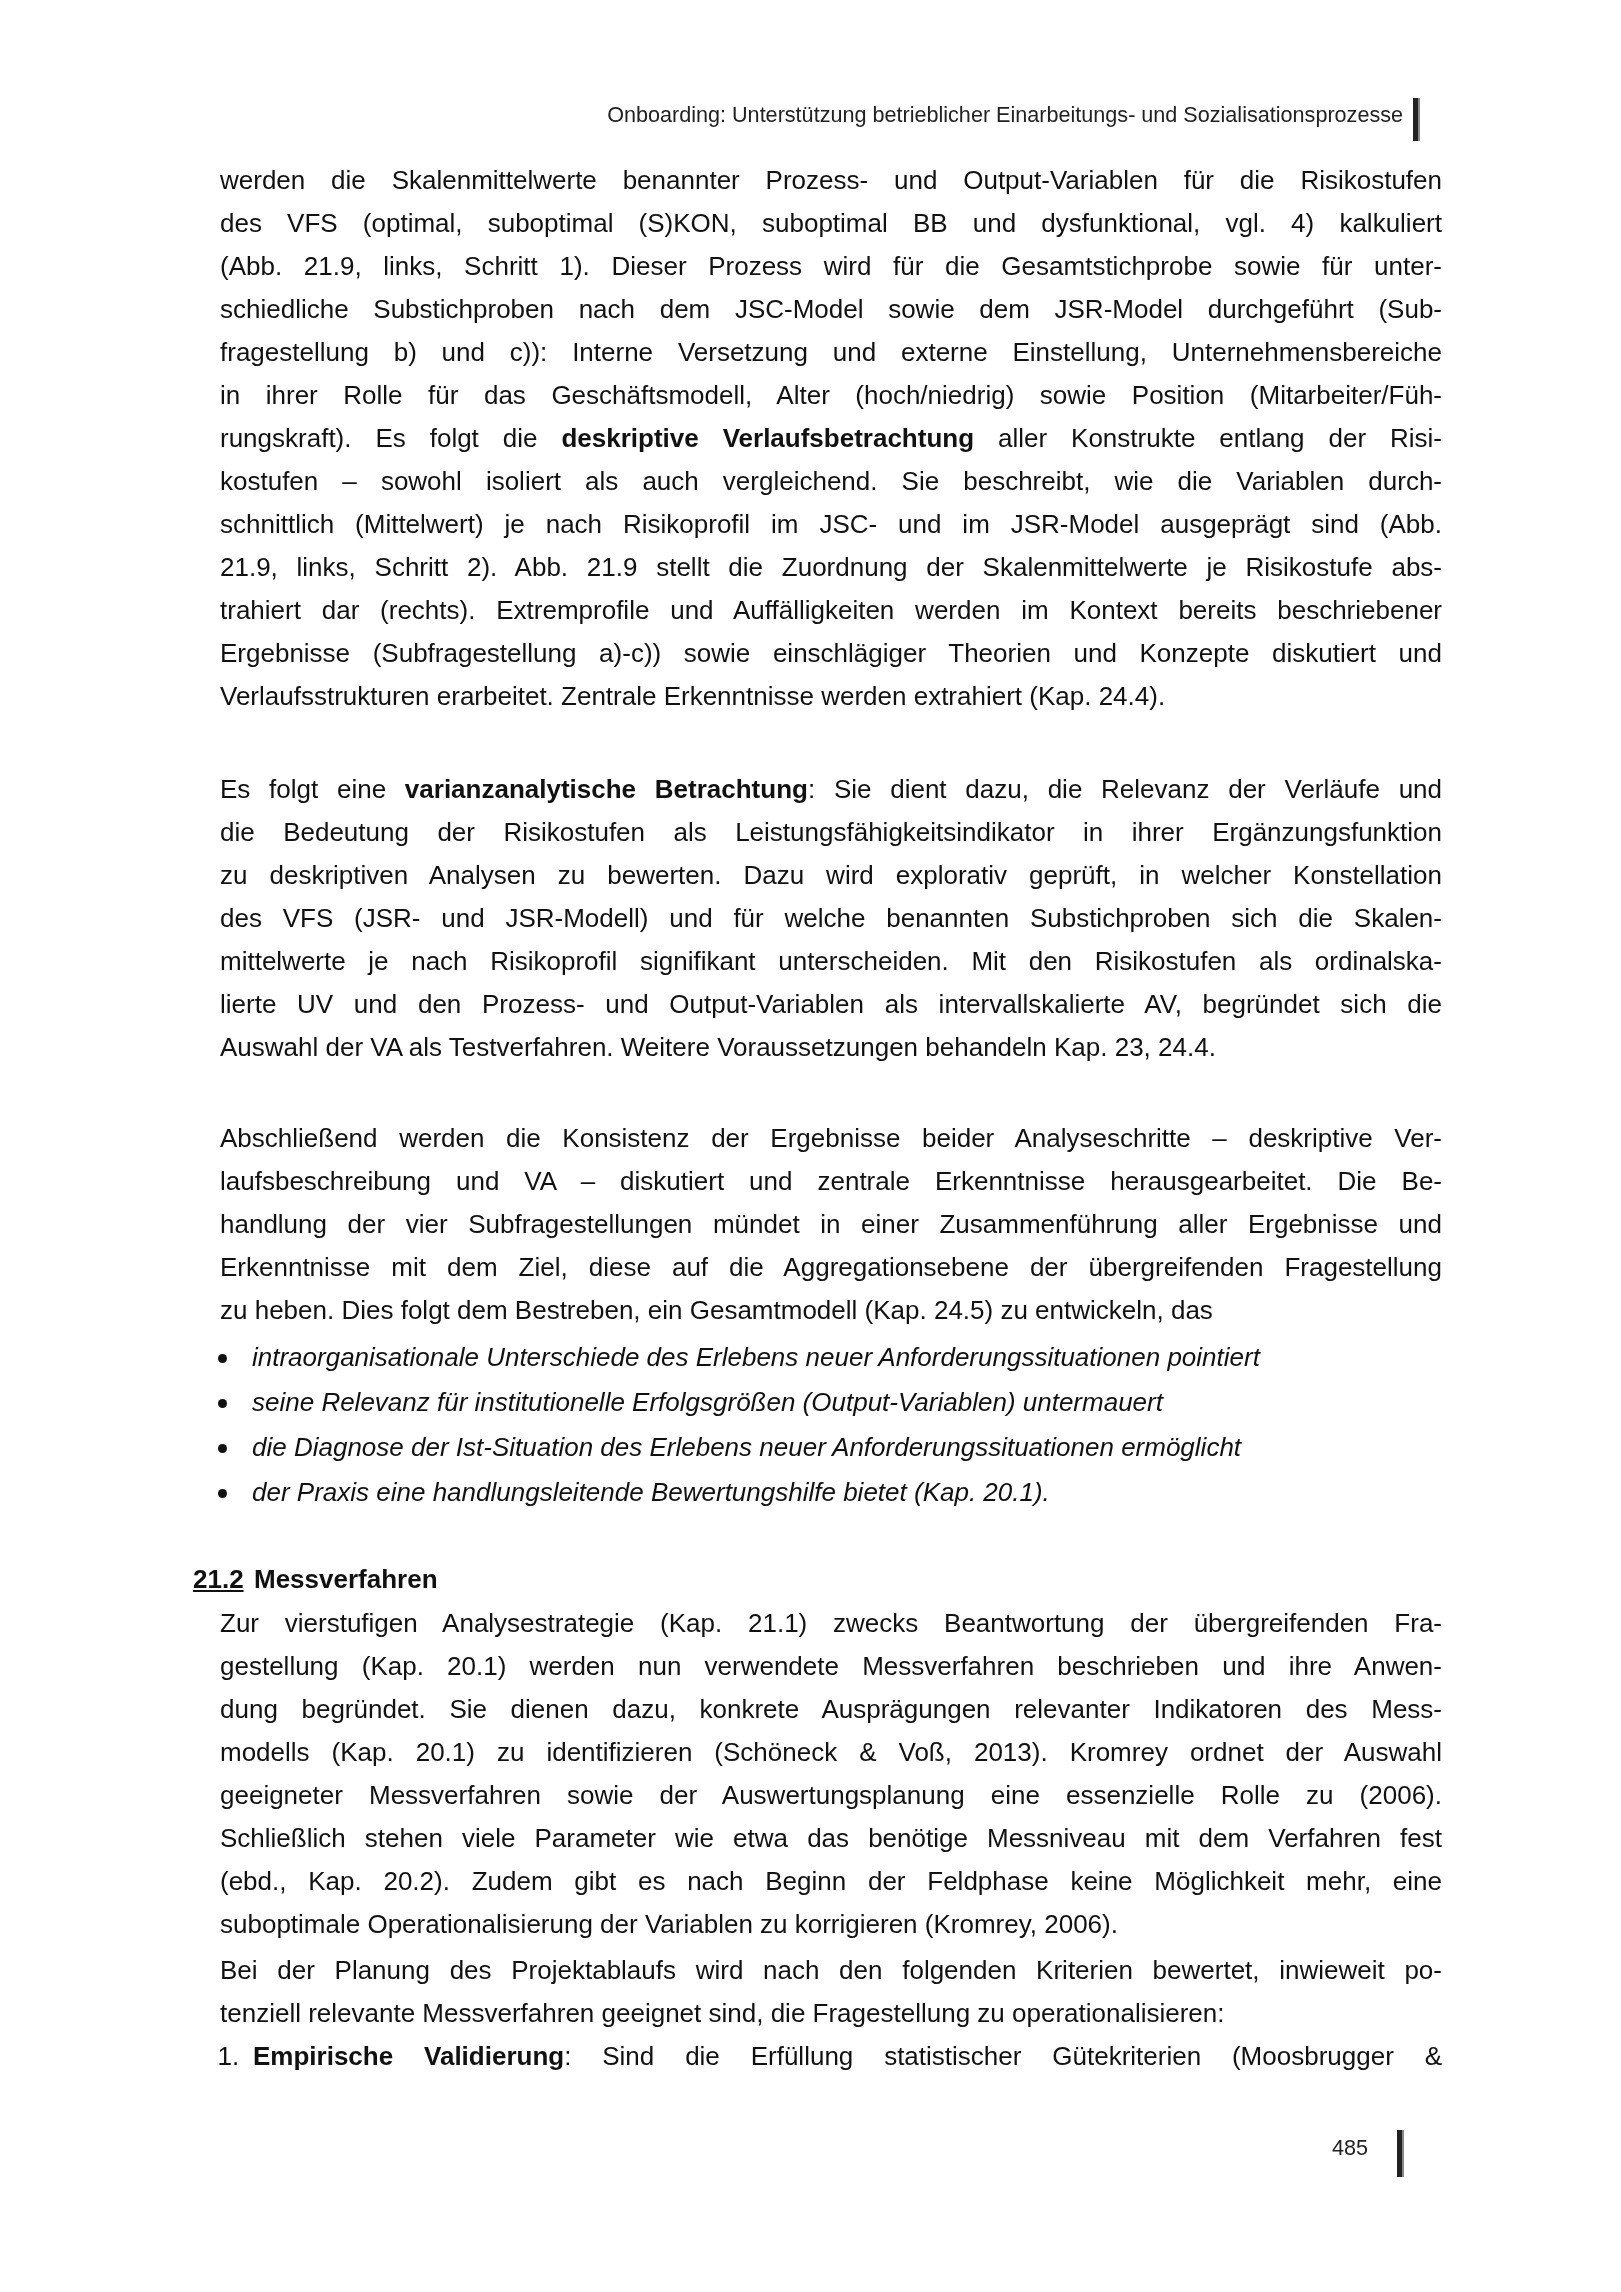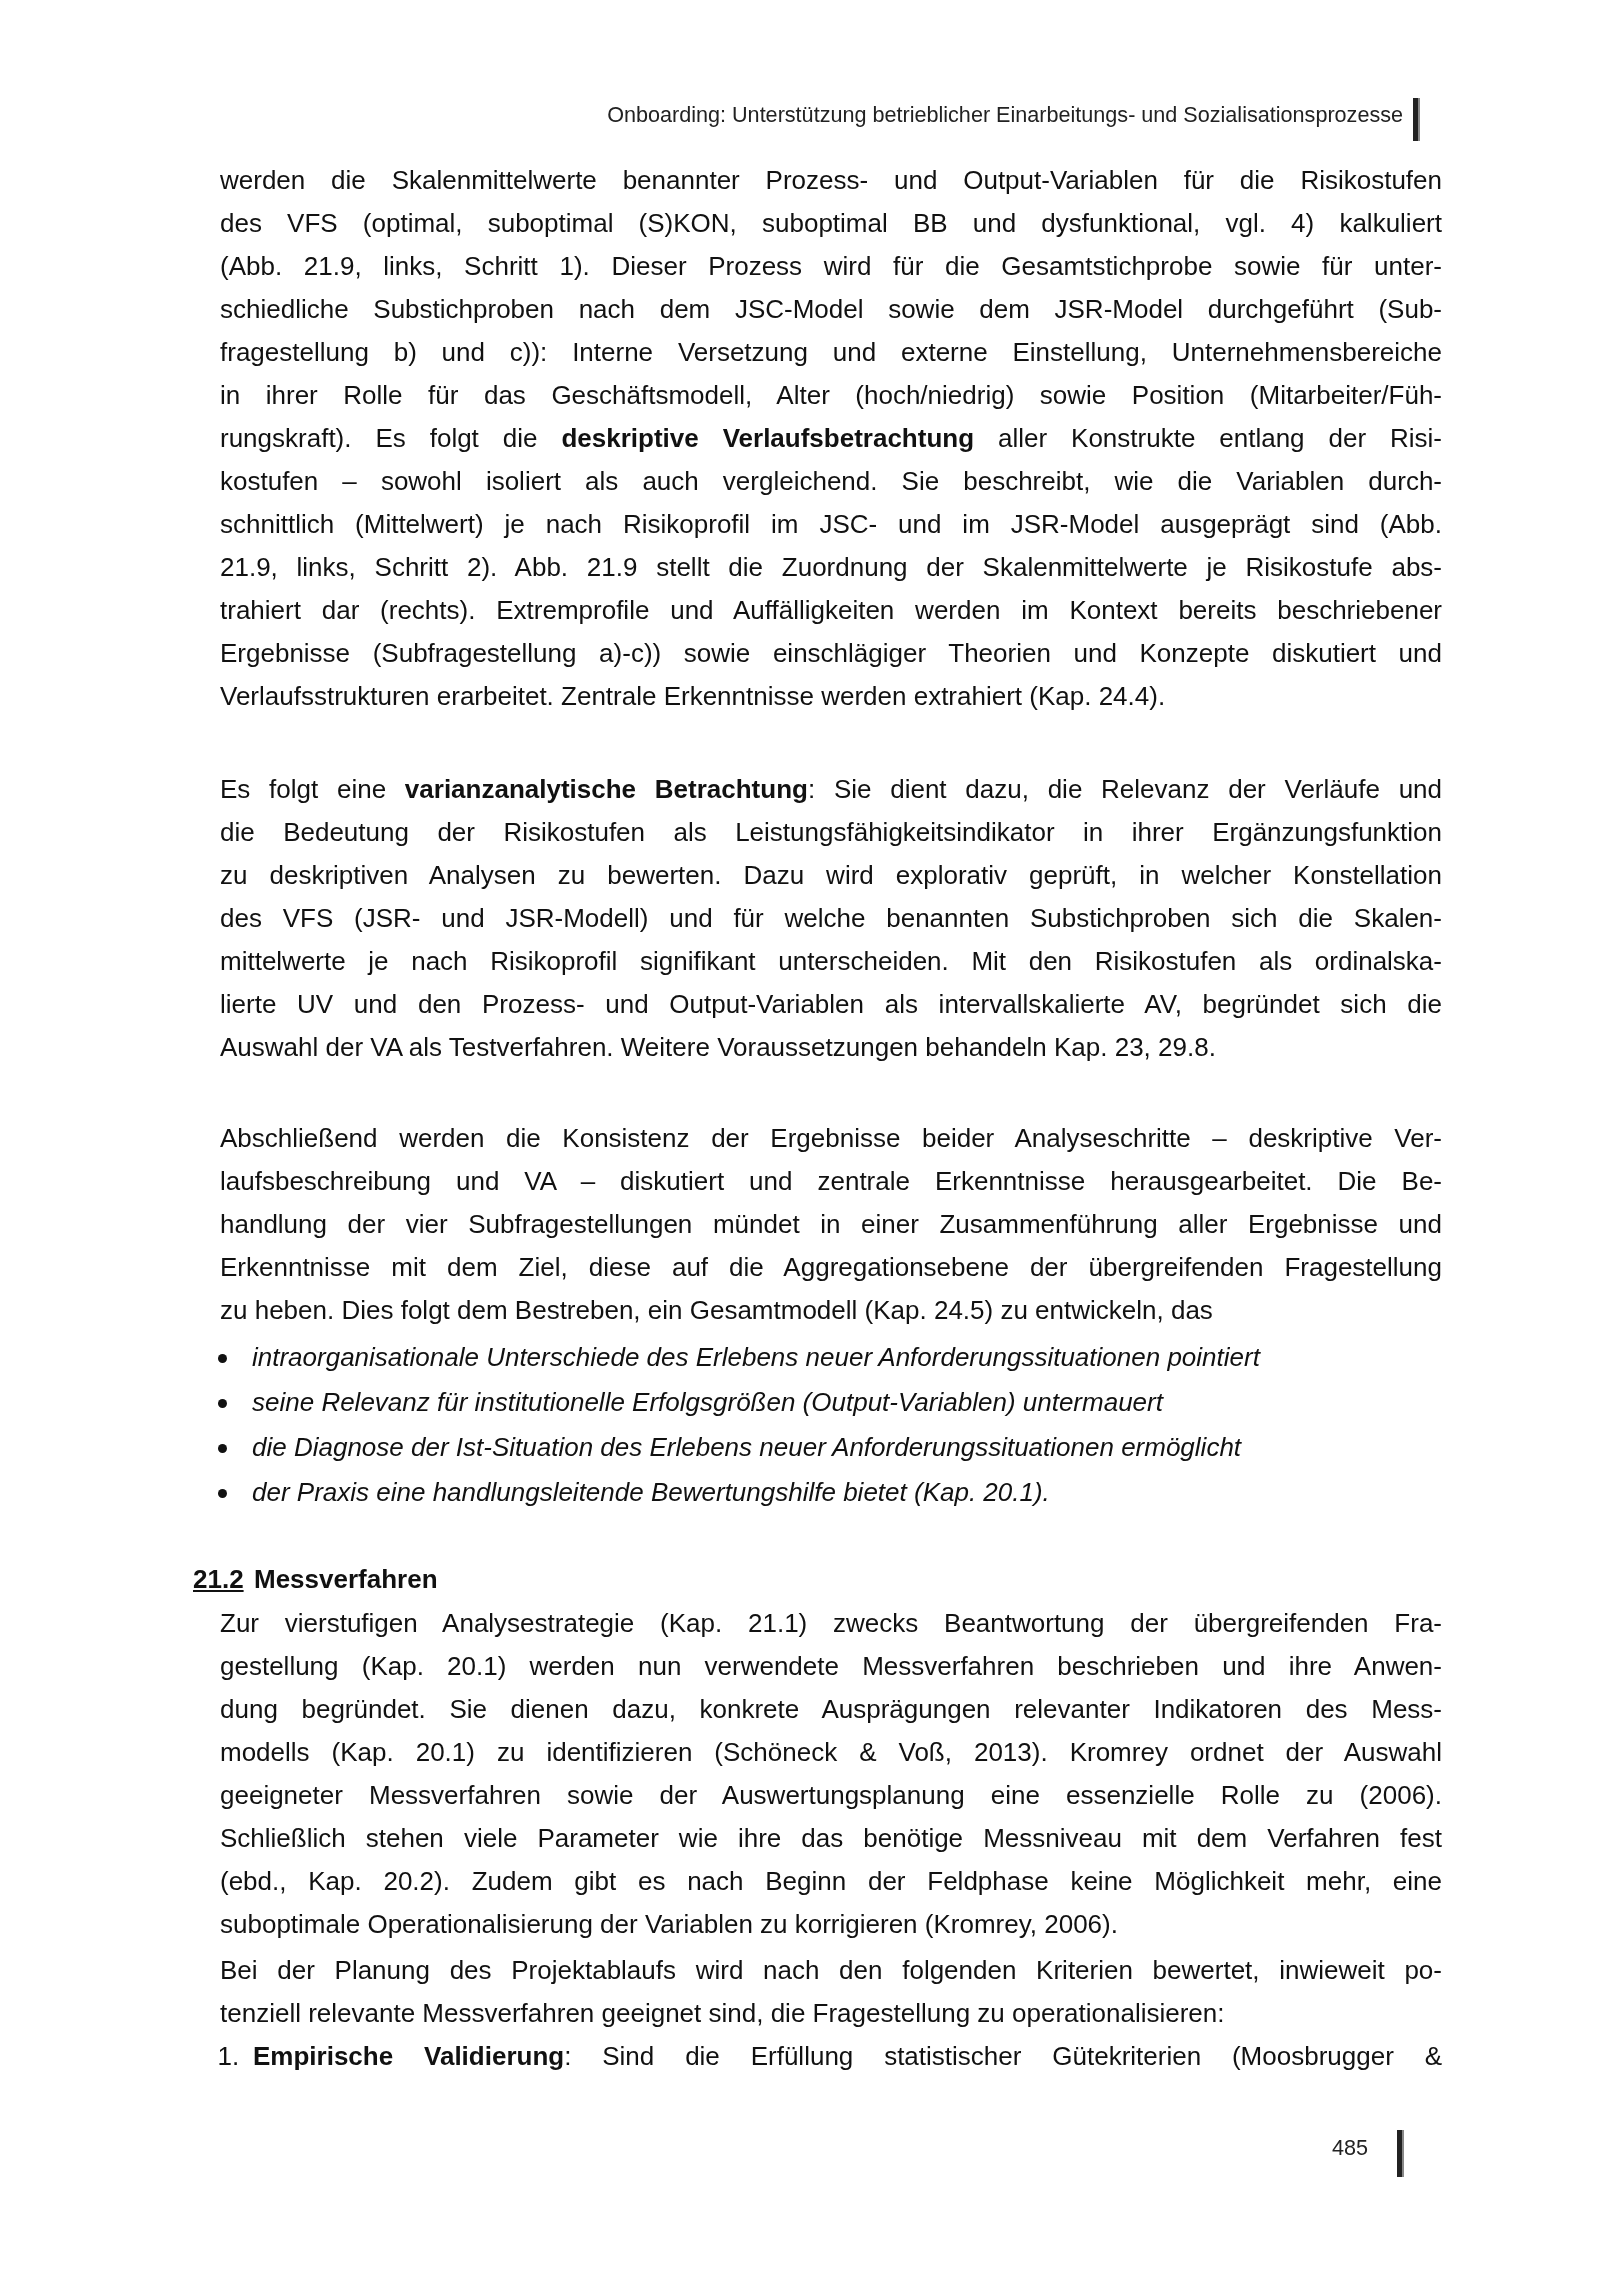--- a/index.html
+++ b/index.html
@@ -46,21 +46,21 @@
   <div class="line last">Verlaufsstrukturen erarbeitet. Zentrale Erkenntnisse werden extrahiert (Kap. 24.4).</div>
 </div>
 
 <div class="block" style="top:768px;">
   <div class="line"><span>Es folgt eine </span><b>varianzanalytische Betrachtung</b><span>: Sie dient dazu, die Relevanz der Verläufe und</span></div>
   <div class="line">die Bedeutung der Risikostufen als Leistungsfähigkeitsindikator in ihrer Ergänzungsfunktion</div>
   <div class="line">zu deskriptiven Analysen zu bewerten. Dazu wird explorativ geprüft, in welcher Konstellation</div>
   <div class="line">des VFS (JSR- und JSR-Modell) und für welche benannten Substichproben sich die Skalen-</div>
   <div class="line">mittelwerte je nach Risikoprofil signifikant unterscheiden. Mit den Risikostufen als ordinalska-</div>
   <div class="line">lierte UV und den Prozess- und Output-Variablen als intervallskalierte AV, begründet sich die</div>
-  <div class="line last">Auswahl der VA als Testverfahren. Weitere Voraussetzungen behandeln Kap. 23, 29.8.</div>
+  <div class="line last">Auswahl der VA als Testverfahren. Weitere Voraussetzungen behandeln Kap. 23, 24.4.</div>
 </div>
 
 <div class="block" style="top:1117px;">
   <div class="line">Abschließend werden die Konsistenz der Ergebnisse beider Analyseschritte – deskriptive Ver-</div>
   <div class="line">laufsbeschreibung und VA – diskutiert und zentrale Erkenntnisse herausgearbeitet. Die Be-</div>
   <div class="line">handlung der vier Subfragestellungen mündet in einer Zusammenführung aller Ergebnisse und</div>
   <div class="line">Erkenntnisse mit dem Ziel, diese auf die Aggregationsebene der übergreifenden Fragestellung</div>
   <div class="line last">zu heben. Dies folgt dem Bestreben, ein Gesamtmodell (Kap. 24.5) zu entwickeln, das</div>
 </div>
 
@@ -86,21 +86,21 @@
 <div class="heading">
   <span class="num">21.2</span><span>Messverfahren</span>
 </div>
 
 <div class="block" style="top:1602px;">
   <div class="line">Zur vierstufigen Analysestrategie (Kap. 21.1) zwecks Beantwortung der übergreifenden Fra-</div>
   <div class="line">gestellung (Kap. 20.1) werden nun verwendete Messverfahren beschrieben und ihre Anwen-</div>
   <div class="line">dung begründet. Sie dienen dazu, konkrete Ausprägungen relevanter Indikatoren des Mess-</div>
   <div class="line">modells (Kap. 20.1) zu identifizieren (Schöneck &amp; Voß, 2013). Kromrey ordnet der Auswahl</div>
   <div class="line">geeigneter Messverfahren sowie der Auswertungsplanung eine essenzielle Rolle zu (2006).</div>
-  <div class="line">Schließlich stehen viele Parameter wie ihre das benötige Messniveau mit dem Verfahren fest</div>
+  <div class="line">Schließlich stehen viele Parameter wie etwa das benötige Messniveau mit dem Verfahren fest</div>
   <div class="line">(ebd., Kap. 20.2). Zudem gibt es nach Beginn der Feldphase keine Möglichkeit mehr, eine</div>
   <div class="line last">suboptimale Operationalisierung der Variablen zu korrigieren (Kromrey, 2006).</div>
 </div>
 
 <div class="block" style="top:1949px;">
   <div class="line">Bei der Planung des Projektablaufs wird nach den folgenden Kriterien bewertet, inwieweit po-</div>
   <div class="line last">tenziell relevante Messverfahren geeignet sind, die Fragestellung zu operationalisieren:</div>
 </div>
 
 <div class="olist">

